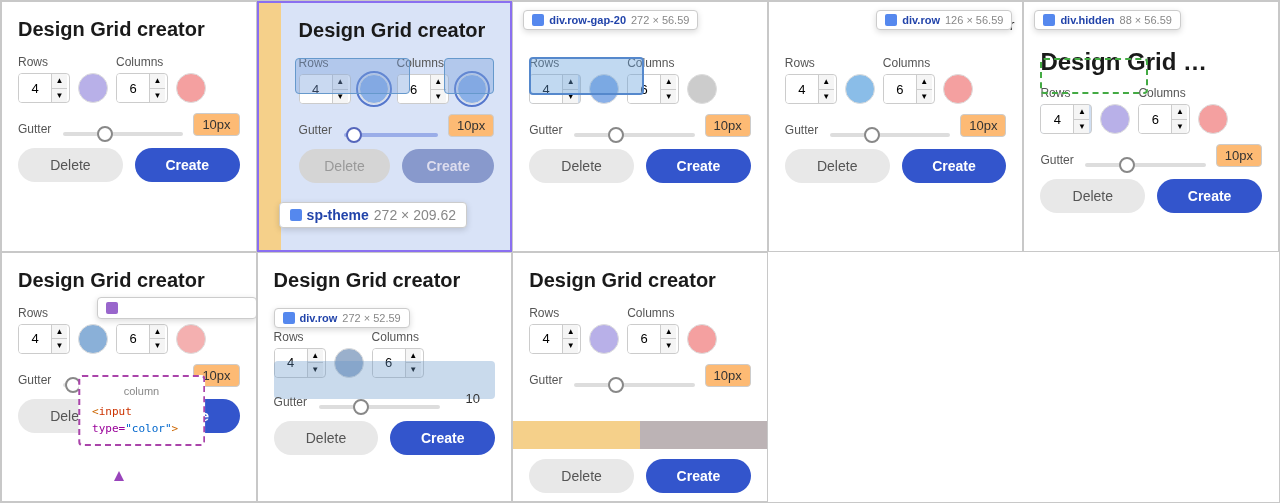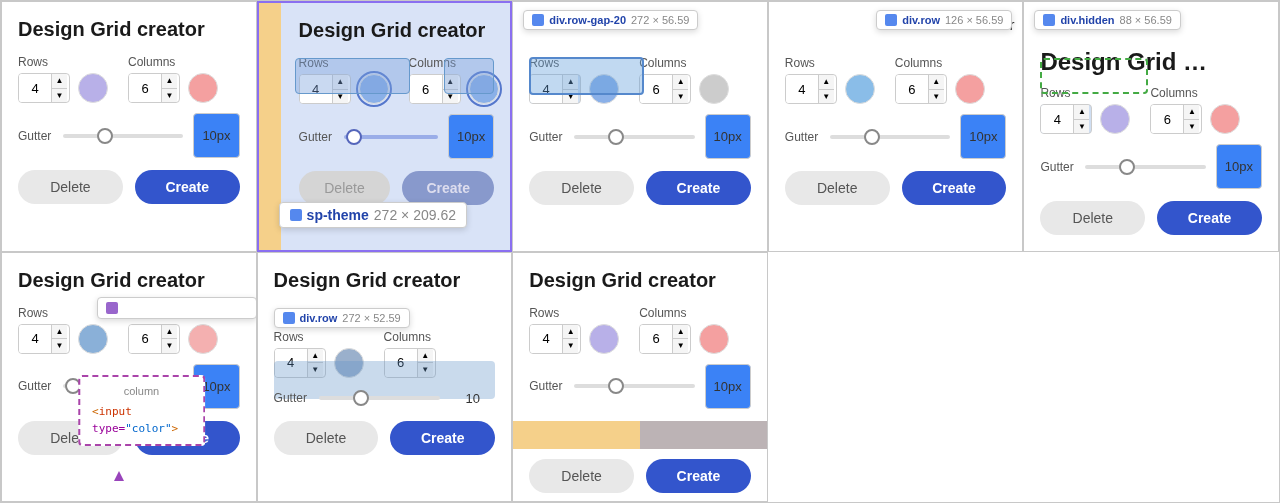--- a/index.html
+++ b/index.html
@@ -59,21 +59,21 @@
     .app-title {
       font-size: 20px;
       font-weight: 700;
       color: #1a1a1a;
       margin-bottom: 14px;
     }
 
     .form-row {
       display: flex;
       align-items: center;
-      gap: 20px;
+      gap: 8px;
       margin-bottom: 10px;
     }
 
     .field-group {
       display: flex;
       flex-direction: column;
       gap: 4px;
     }
 
     .field-label {
@@ -144,21 +144,21 @@
     .color-swatch.pink { background: #f4a0a0; }
     .color-swatch.blue-selected {
       background: #8ab0e8;
       outline: 2px solid #5577cc;
       outline-offset: 1px;
     }
     .color-swatch.pink-light { background: #f4b0b0; }
 
     .gutter-row {
       display: flex;
-      align-items: center;
+      align-items: flex-end;
       gap: 10px;
       margin-bottom: 12px;
     }
 
     .gutter-label {
       font-size: 12px;
       color: #555;
       min-width: 35px;
     }
 
@@ -188,24 +188,24 @@
     }
 
     .slider-thumb.at-start { left: 2px; }
     .slider-thumb.at-mid { left: 28%; }
 
     .gutter-value {
       font-size: 13px;
       color: #333;
       border: 1px solid #ccc;
       border-radius: 4px;
-      padding: 14px 8px;
+      padding: 3px 8px;
       min-width: 45px;
       text-align: center;
-      background: #3b82f6;
+      background: #fdba74;
     }
 
     .btn-row {
       display: flex;
       gap: 12px;
       margin-top: 4px;
     }
 
     .btn-delete {
       flex: 1;

